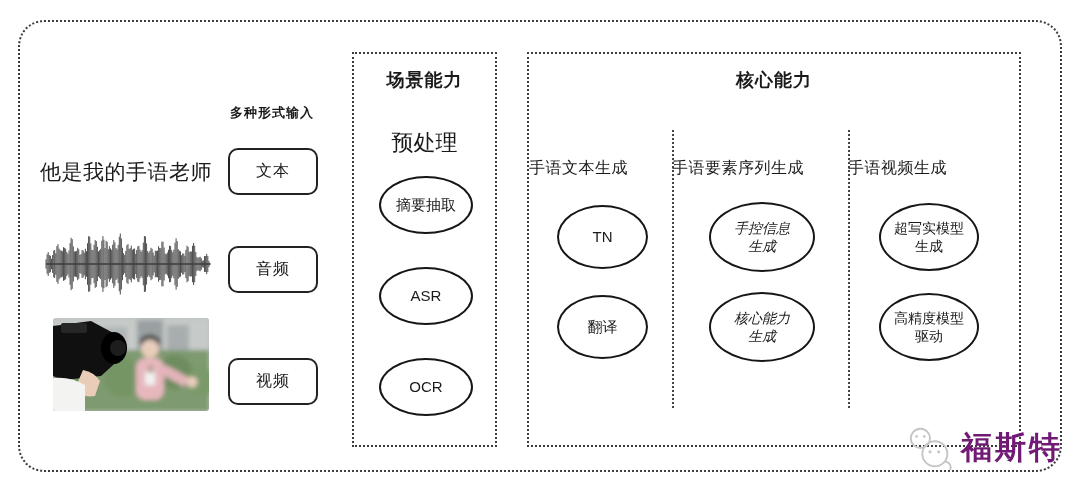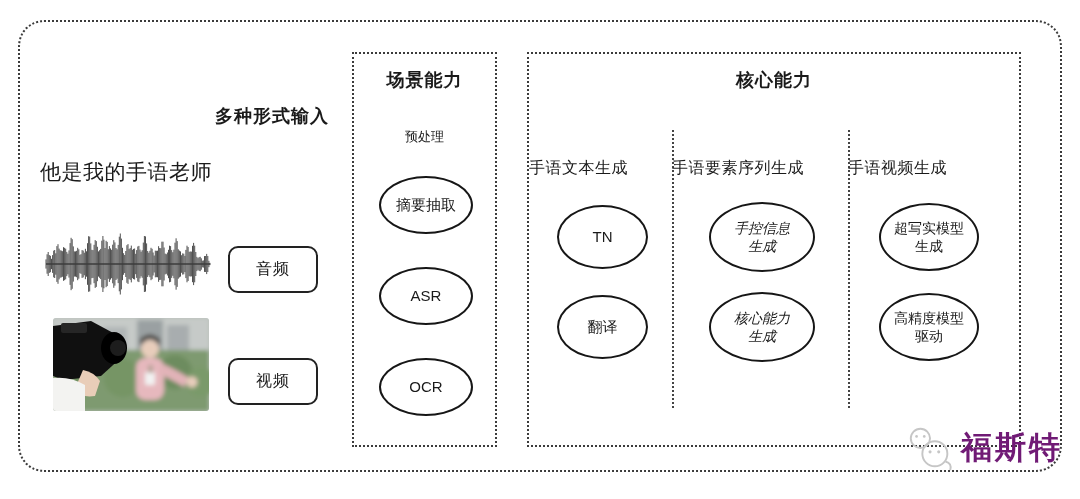--- a/index.html
+++ b/index.html
@@ -3,21 +3,21 @@
 <meta charset="utf-8">
 <style>
   html,body{margin:0;padding:0;background:#ffffff;}
   body{font-family:"Liberation Sans","DejaVu Sans",sans-serif;color:#1a1a1a;}
   .canvas{position:relative;width:1080px;height:499px;background:#ffffff;overflow:hidden;}
 
   .outer-border{position:absolute;left:18px;top:20px;width:1040px;height:448px;
     border:2px dotted #3b3b3b;border-radius:26px;}
 
   .input-label{position:absolute;left:205px;top:104px;width:134px;text-align:center;
-    font-size:18px;font-weight:700;letter-spacing:1px;}
+    font-size:13px;font-weight:700;letter-spacing:1px;}
 
   .sentence{position:absolute;left:40px;top:158px;width:176px;font-size:21px;
     letter-spacing:0.5px;white-space:nowrap;}
 
   .input-box{position:absolute;left:228px;width:86px;height:43px;border:2px solid #222;
     border-radius:10px;display:flex;align-items:center;justify-content:center;
     font-size:16px;letter-spacing:1px;background:#fff;}
   .input-box.t1{top:148px;}
   .input-box.t2{top:246px;}
   .input-box.t3{top:343px;margin-top:15px;}
@@ -28,21 +28,21 @@
     overflow:hidden;}
   .photo svg{display:block;}
 
   .cap-box{position:absolute;top:52px;border:2px dotted #3b3b3b;background:transparent;}
   .scene-box{left:352px;width:141px;height:391px;}
   .core-box{left:527px;width:490px;height:391px;}
 
   .box-title{position:absolute;top:14px;left:0;width:100%;text-align:center;
     font-size:18px;font-weight:700;letter-spacing:1px;}
 
-  .subtitle{position:absolute;top:74px;left:0;width:100%;text-align:center;font-size:13px;}
+  .subtitle{position:absolute;top:74px;left:0;width:100%;text-align:center;font-size:22px;}
 
   .ellipse{position:absolute;border:2.5px solid #161616;border-radius:50%;background:#fff;
     display:flex;align-items:center;justify-content:center;text-align:center;
     white-space:pre-line;line-height:1.3;}
   .ellipse.s1{font-size:15px;}
   .ellipse.s2{font-size:14px;}
 
   .scene-e{left:25px;width:90px;height:54px;}
   .scene-e.e1{top:122px;}
   .scene-e.e2{top:213px;}
@@ -74,20 +74,23 @@
 <body>
 
 <div class="canvas">
 
   <div class="outer-border"></div>
 
   <div class="input-label">多种形式输入</div>
 
   <div class="sentence">他是我的手语老师</div>
 
+  <div class="input-box t1">
+    <span>文本</span>
+  </div>
 
   <svg class="waveform" id="waveform-svg" width="168" height="74" viewBox="0 0 168 74" stroke="#3d3d3d" stroke-width="0.9">
       <line x1="2.0" y1="32.4" x2="2.0" y2="41.6"></line>
       <line x1="3.1" y1="27.3" x2="3.1" y2="46.7"></line>
       <line x1="4.2" y1="25.0" x2="4.2" y2="49.0"></line>
       <line x1="5.3" y1="28.1" x2="5.3" y2="45.9"></line>
       <line x1="6.4" y1="28.8" x2="6.4" y2="45.2"></line>
       <line x1="7.5" y1="31.8" x2="7.5" y2="42.2"></line>
       <line x1="8.6" y1="28.1" x2="8.6" y2="45.9"></line>
       <line x1="9.7" y1="23.7" x2="9.7" y2="50.3"></line>

